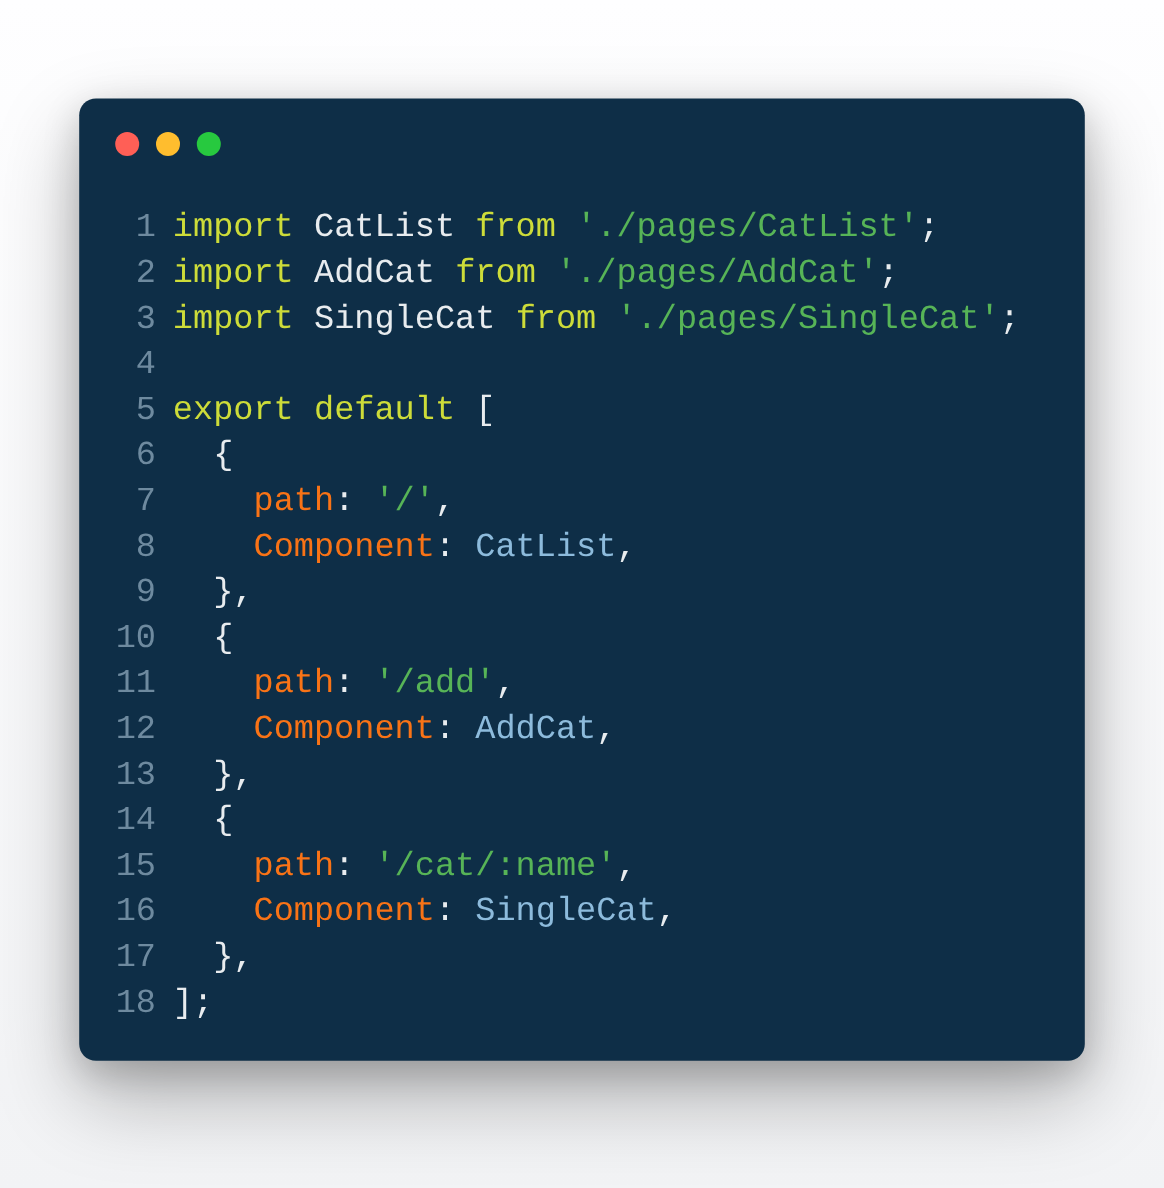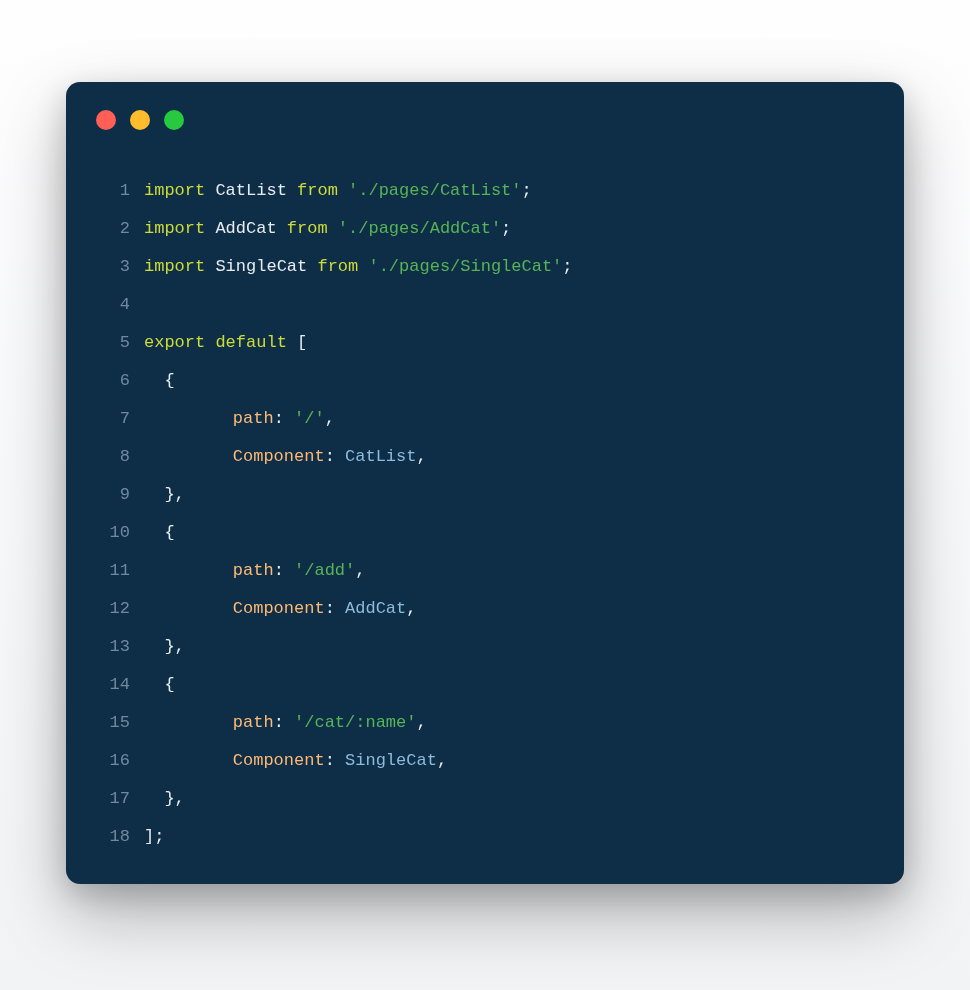--- a/index.html
+++ b/index.html
@@ -31,38 +31,38 @@
     width: 20px;
     height: 20px;
     border-radius: 50%;
   }
   .red { background: #ff5f56; }
   .yellow { background: #ffbd2e; }
   .green { background: #27c93f; }
 
   .code {
     font-family: "SF Mono", Menlo, Consolas, "Liberation Mono", monospace;
-    font-size: 17px;
+    font-size: 28px;
     line-height: 38px;
     white-space: pre;
     padding-left: 22px;
   }
   .ln {
     display: inline-block;
     width: 42px;
     text-align: right;
     color: #6e8a9f;
     margin-right: 14px;
     user-select: none;
   }
   .kw   { color: #cddc39; } 
   .ident{ color: #e8ecef; } 
   .str  { color: #57b457; } 
   .punc { color: #e8ecef; }
-  .prop { color: #fdba74; margin-left: 48px; }
+  .prop { color: #f97316; }
   .cls  { color: #8dbbdc; } 
   .row { display: block; }
 </style>
 </head>
 <body>
 
 <div class="card">
   <div class="traffic">
     <div class="tl red"></div>
     <div class="tl yellow"></div>

